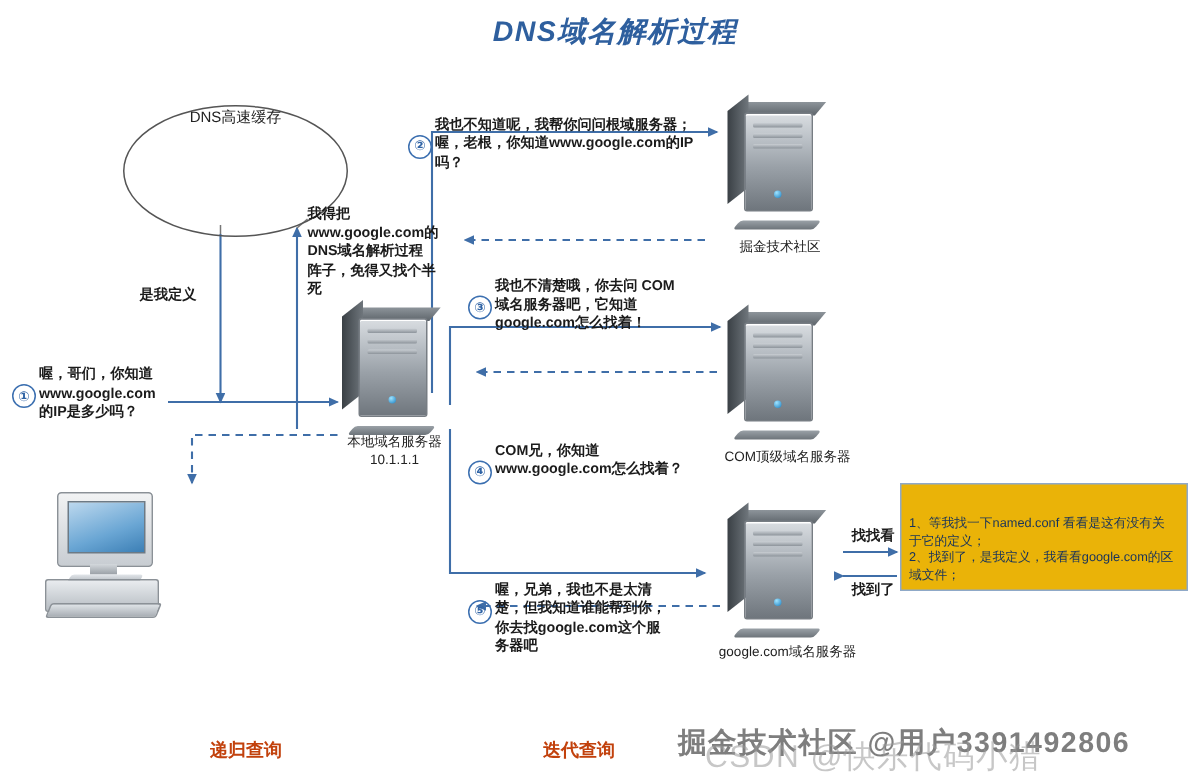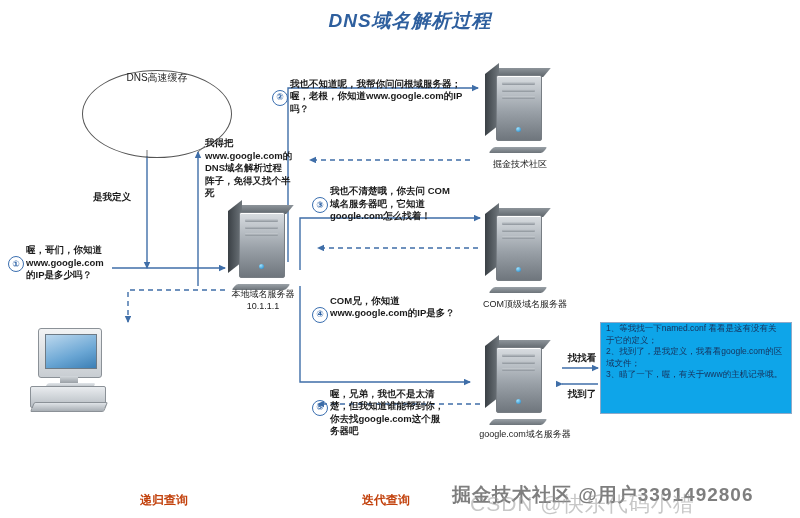--- a/index.html
+++ b/index.html
@@ -35,23 +35,23 @@
   
   .cache-ellipse{
     left:82px;top:70px;width:148px;height:86px;
     border:1.2px solid #555;border-radius:50%;
     display:flex;align-items:flex-start;justify-content:center;
     font-size:10px;color:#222;
   }
 
   
   .infobox{
-    left:600px;top:322px;width:192px;height:92px;
-    border:1px solid #8fa9c8;background:#0ea5e9;
-    padding:0 5px;box-sizing:border-box;
+    left:600px;top:322px;width:192px;height:72px;
+    border:1px solid #8fa9c8;background:#eab308;
+    padding:20px 5px;box-sizing:border-box;
   }
   .infobox div{font-size:8.5px;line-height:11.5px;color:#16325c;}
 
   
   .legend{font-size:12px;font-weight:bold;color:#c2410c;}
 
   
   svg.layer{position:absolute;left:0;top:0;width:800px;height:518px;pointer-events:none;}
 
   
@@ -280,21 +280,21 @@
   <div class="abs step" style="left:312px;top:110px;width:170px;">
     <div class="step-no">③</div>
     <div class="txt" style="white-space:pre-line;">我也不清楚哦，你去问 COM
 域名服务器吧，它知道
 google.com怎么找着！</div>
   </div>
 
   <div class="abs step" style="left:312px;top:182px;width:180px;">
     <div class="step-no">④</div>
     <div class="txt" style="white-space:pre-line;">COM兄，你知道
-www.google.com的IP是多？</div>
+www.google.com怎么找着？</div>
   </div>
 
   <div class="abs step" style="left:312px;top:250px;width:170px;">
     <div class="step-no">⑤</div>
     <div class="txt" style="white-space:pre-line;">喔，兄弟，我也不是太清
 楚，但我知道谁能帮到你，
 你去找google.com这个服
 务器吧</div>
   </div>
 
@@ -306,21 +306,20 @@
   </div>
 
   <div class="abs txt" style="left:560px;top:352px;width:44px;text-align:center;">找找看</div>
   <div class="abs txt" style="left:560px;top:388px;width:44px;text-align:center;">找到了</div>
 
   <div class="abs infobox">
     <div>1、等我找一下named.conf 看看是这有没有关</div>
     <div>于它的定义；</div>
     <div>2、找到了，是我定义，我看看google.com的区</div>
     <div>域文件；</div>
-    <div>3、瞄了一下，喔，有关于www的主机记录哦。</div>
   </div>
 
   <div class="abs legend" style="left:140px;top:492px;">递归查询</div>
   <div class="abs legend" style="left:362px;top:492px;">迭代查询</div>
 
   <div class="abs wm1">掘金技术社区 @用户3391492806</div>
   <div class="abs wm2">CSDN @快乐代码小猎</div>
 
 </div>
 

